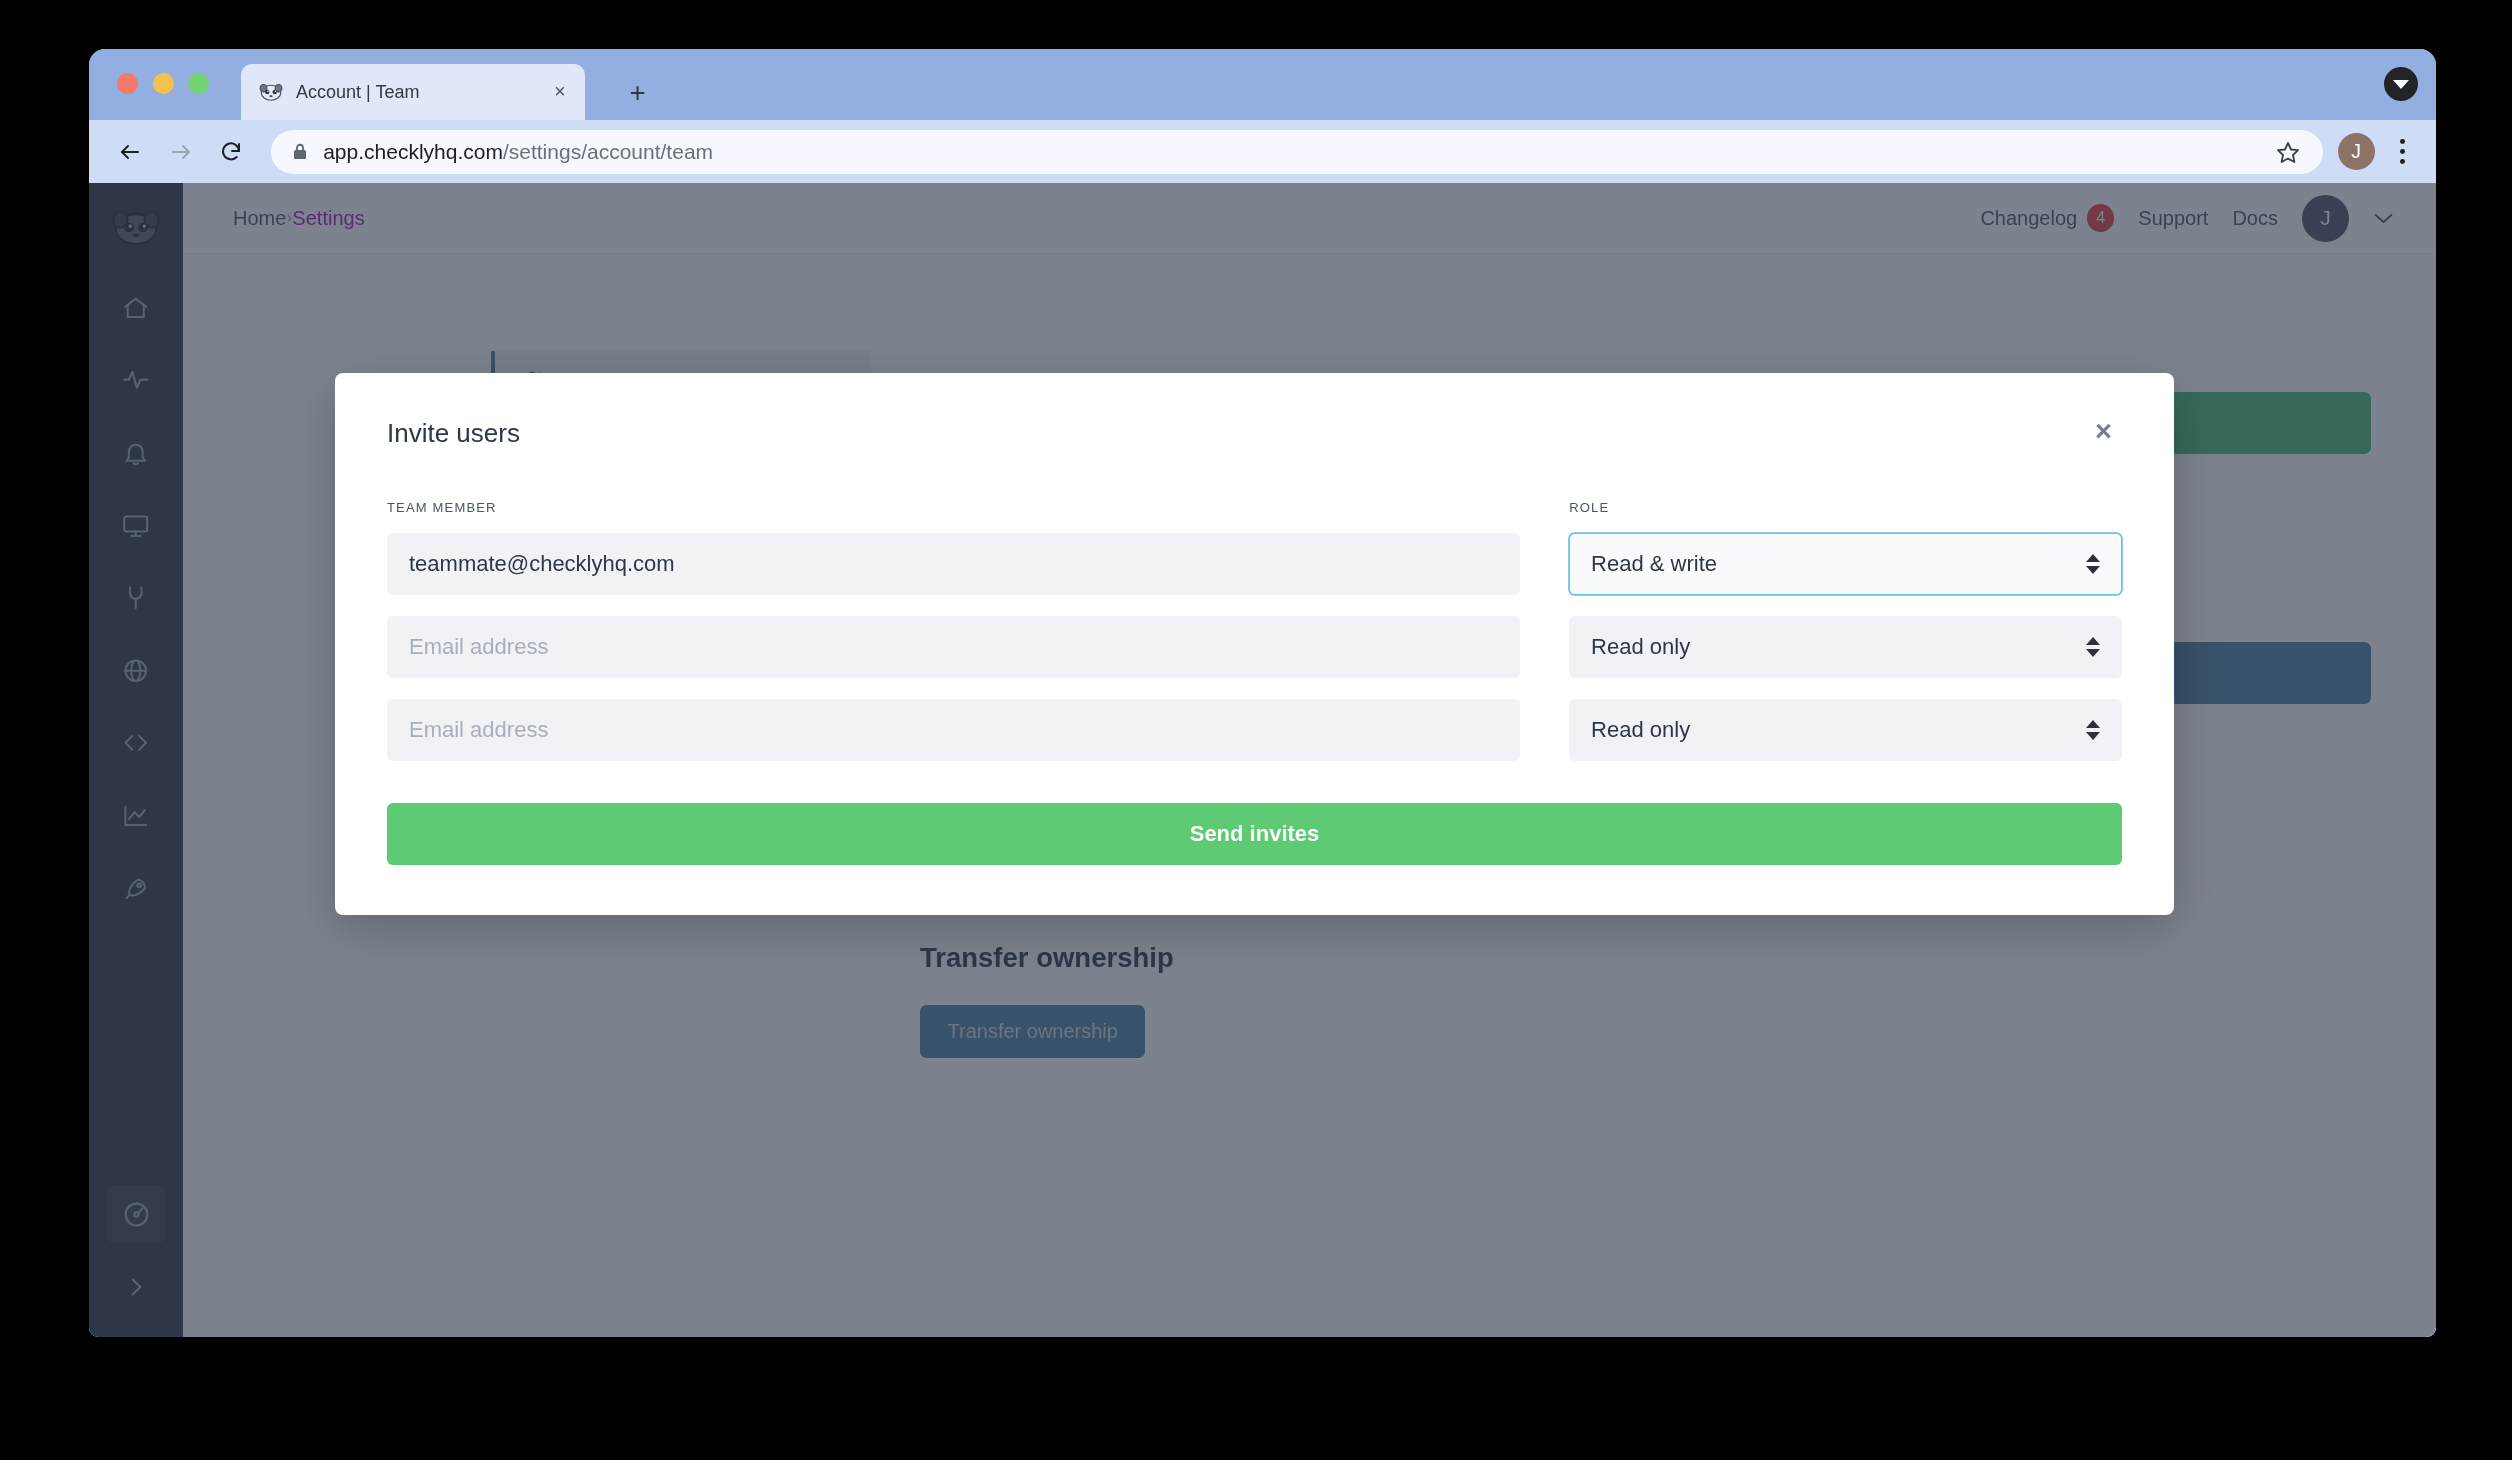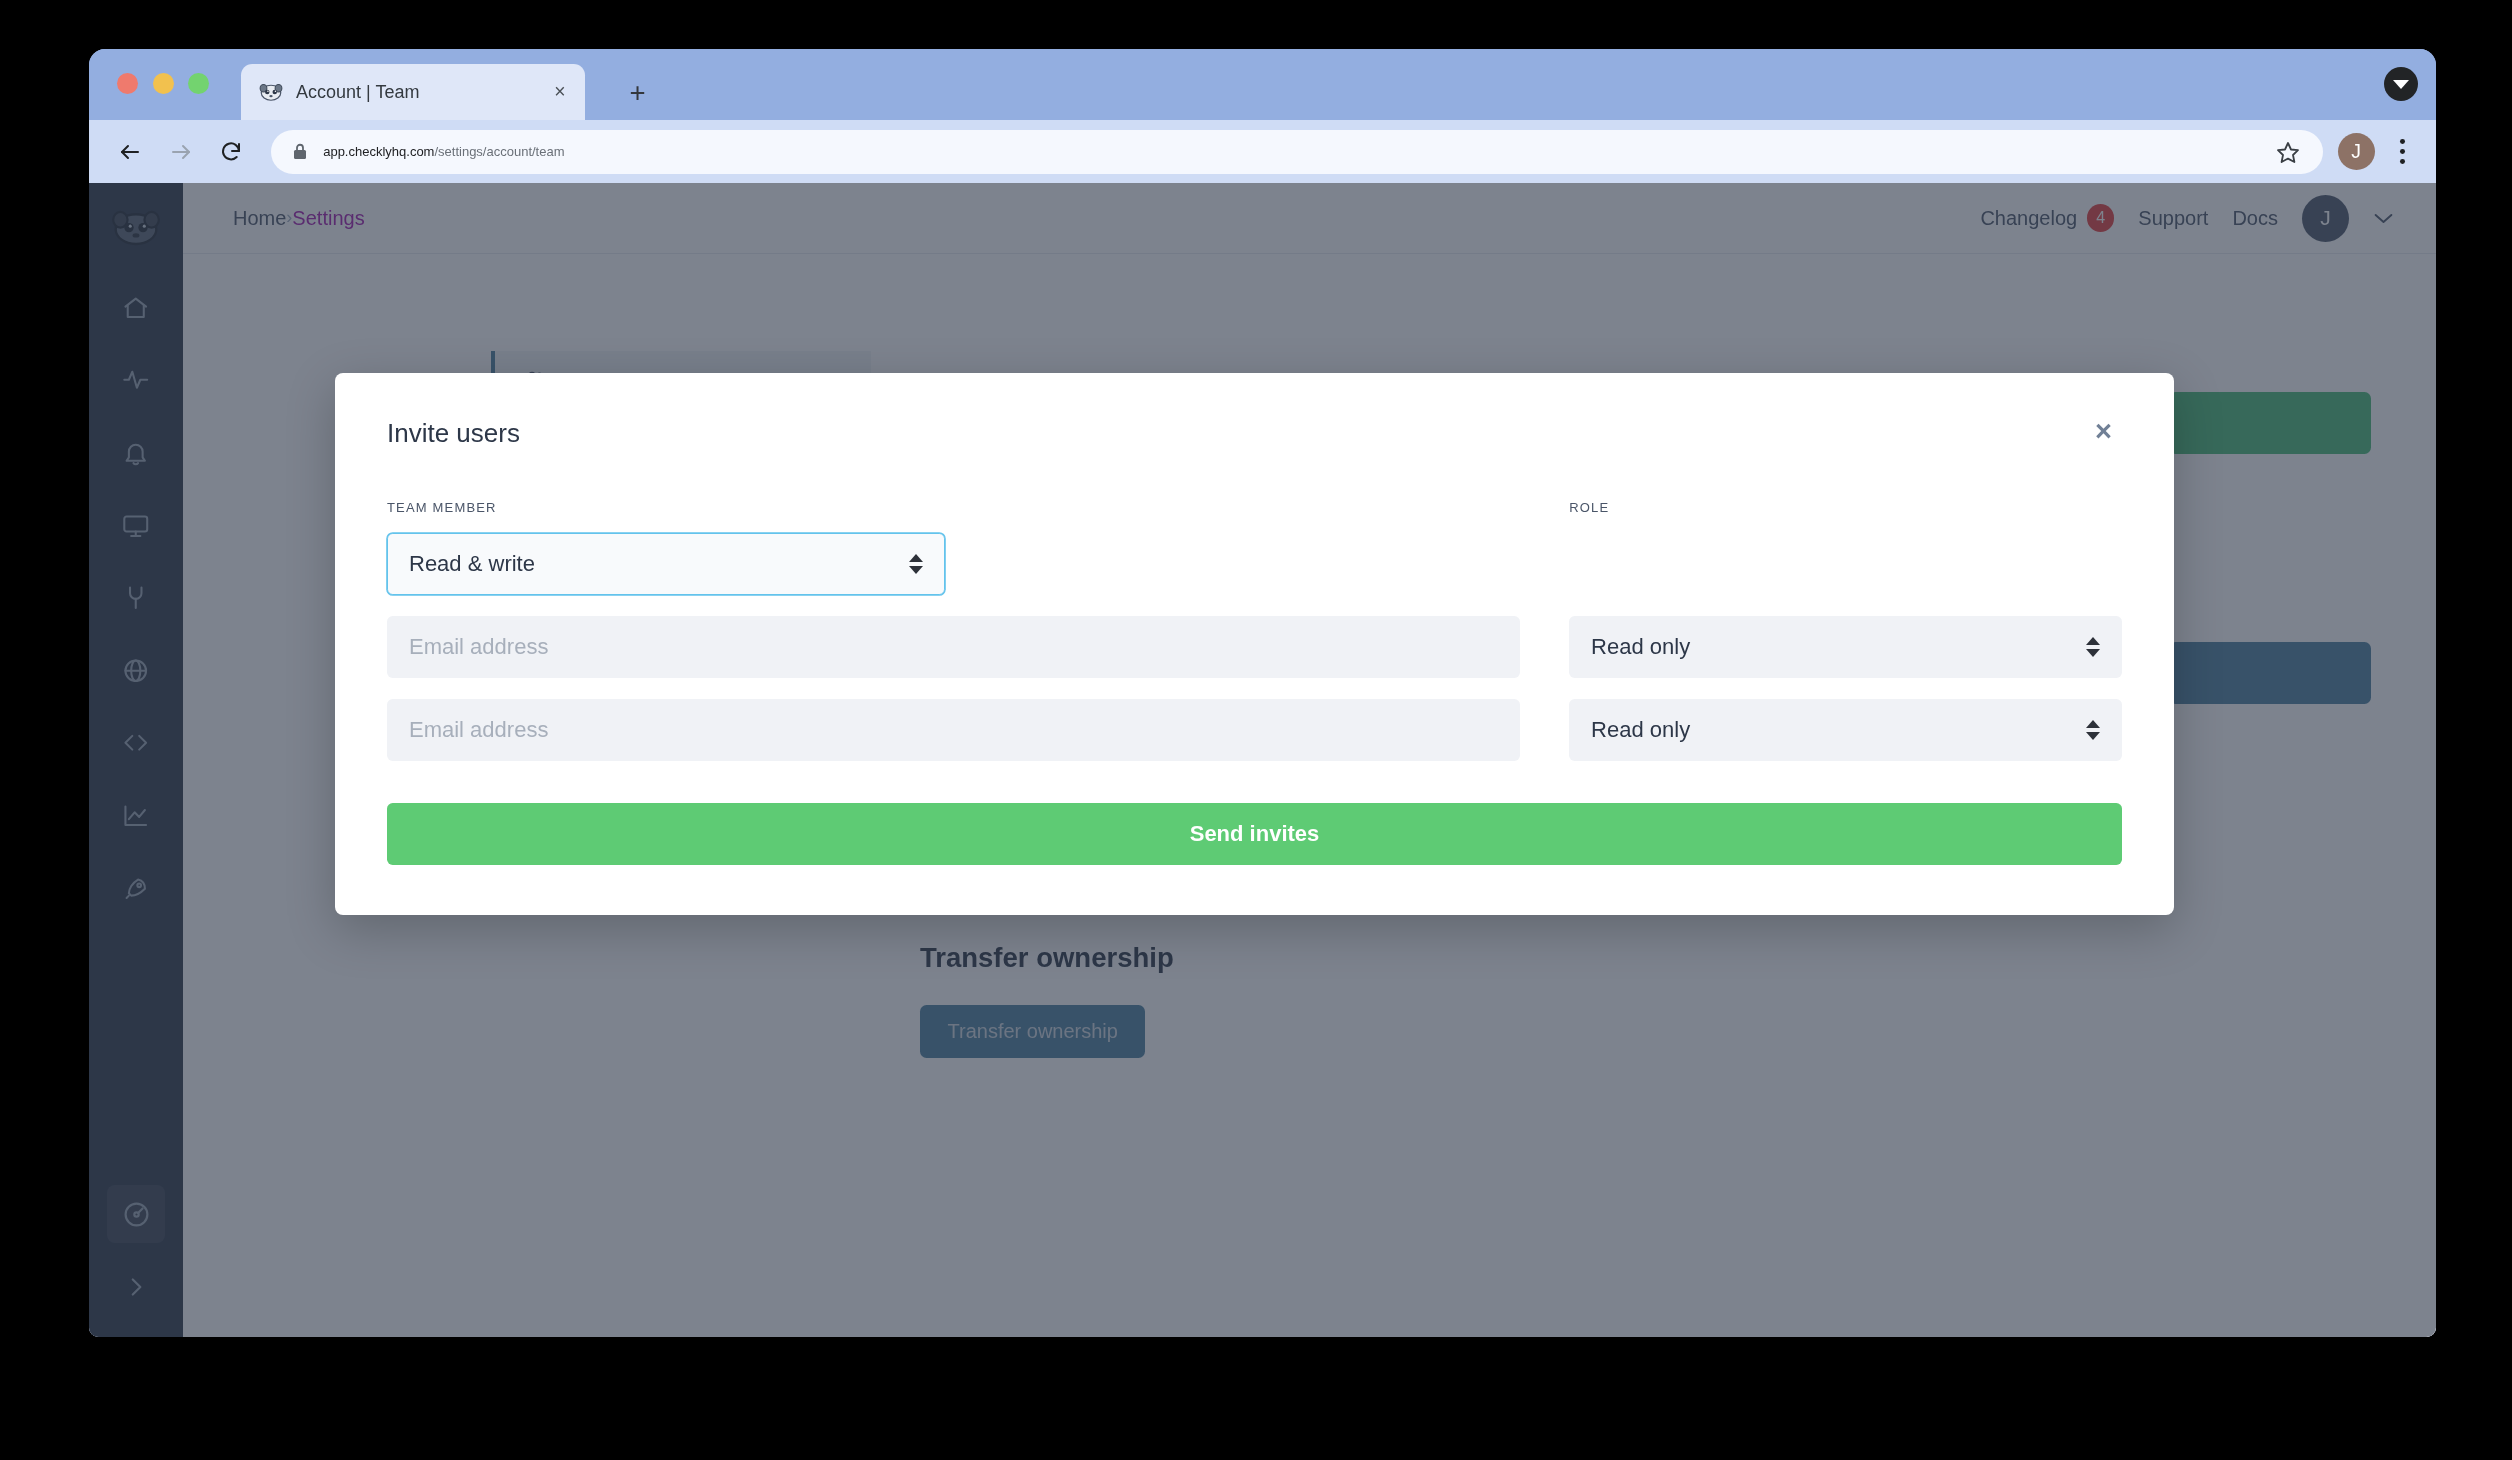--- a/index.html
+++ b/index.html
@@ -92,21 +92,21 @@
   .omnibox {
     flex: 1 1 auto;
     height: 44px;
     margin: 0 14.6px 0 11.3px;
     background: #f5f8fe;
     border-radius: 22px;
     display: flex; align-items: center;
     padding: 0 19.4px;
   }
   .lock-icon { width: 18px; height: 21px; flex: 0 0 18px; margin-right: 14.6px; }
-  .url-text { font-size: 13px; color: #6a7078; white-space: nowrap; }
+  .url-text { font-size: 21px; color: #6a7078; white-space: nowrap; }
   .url-text .host { color: #202124; }
   .star-btn { width: 32px; height: 32px; margin-left: auto; flex: 0 0 32px;
               display:flex; align-items:center; justify-content:center; }
   .profile-avatar {
     width: 37px; height: 37px; border-radius: 50%;
     background: #8d7266; color: #fff;
     display: flex; align-items: center; justify-content: center;
     font-size: 19.4px; margin-right: 13px; flex: 0 0 37px;
   }
   .kebab { width: 29px; height: 37px; flex: 0 0 29px;
@@ -572,20 +572,21 @@
         <div class="modal-close">×</div>
       </div>
 
       <div class="form-grid">
         <div class="col-labels">
           <div class="col-label member">TEAM MEMBER</div>
           <div class="col-label role">ROLE</div>
         </div>
 
         <div class="invite-row">
+          <input class="email-input" type="text" value="teammate@checklyhq.com" style="">
           <div class="role-select focused">
             <span>Read &amp; write</span>
             <span class="select-arrows">
               <span class="up"></span>
                 <span class="down"></span>
             </span>
           </div>
         </div>
 
         <div class="invite-row">

